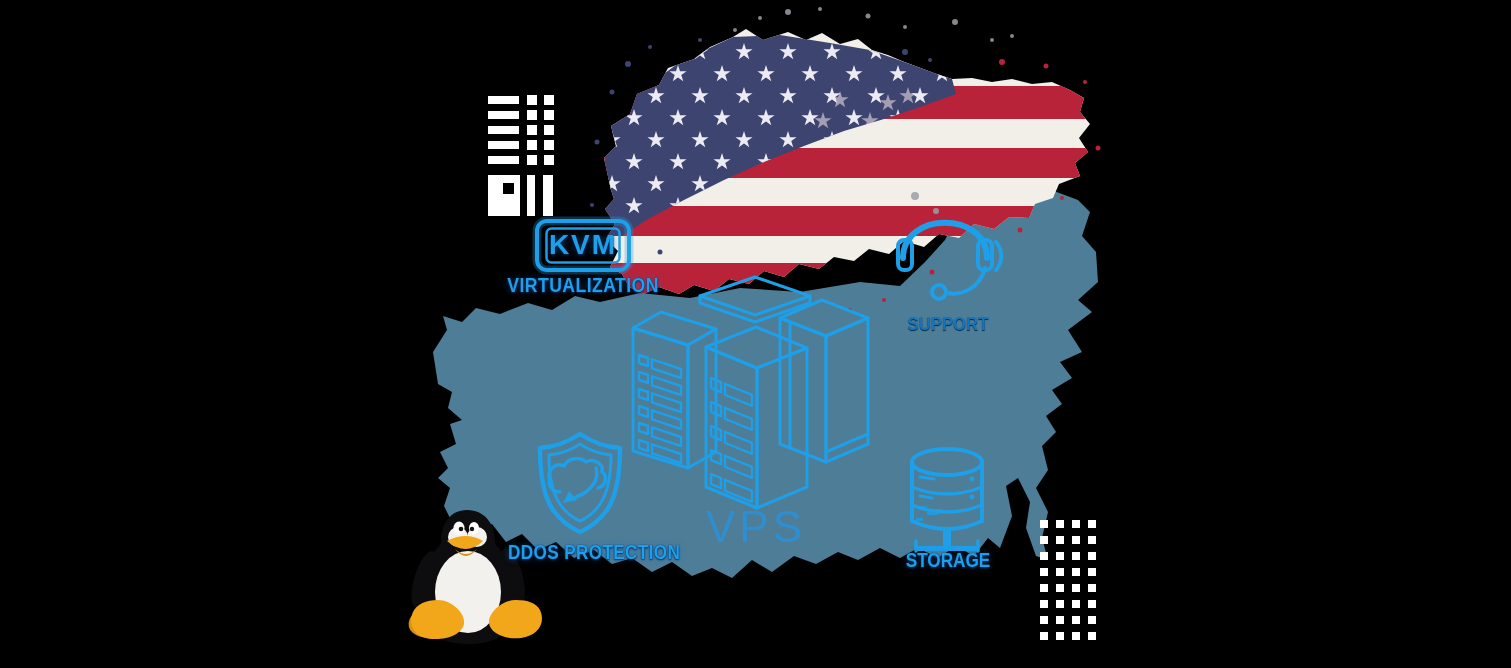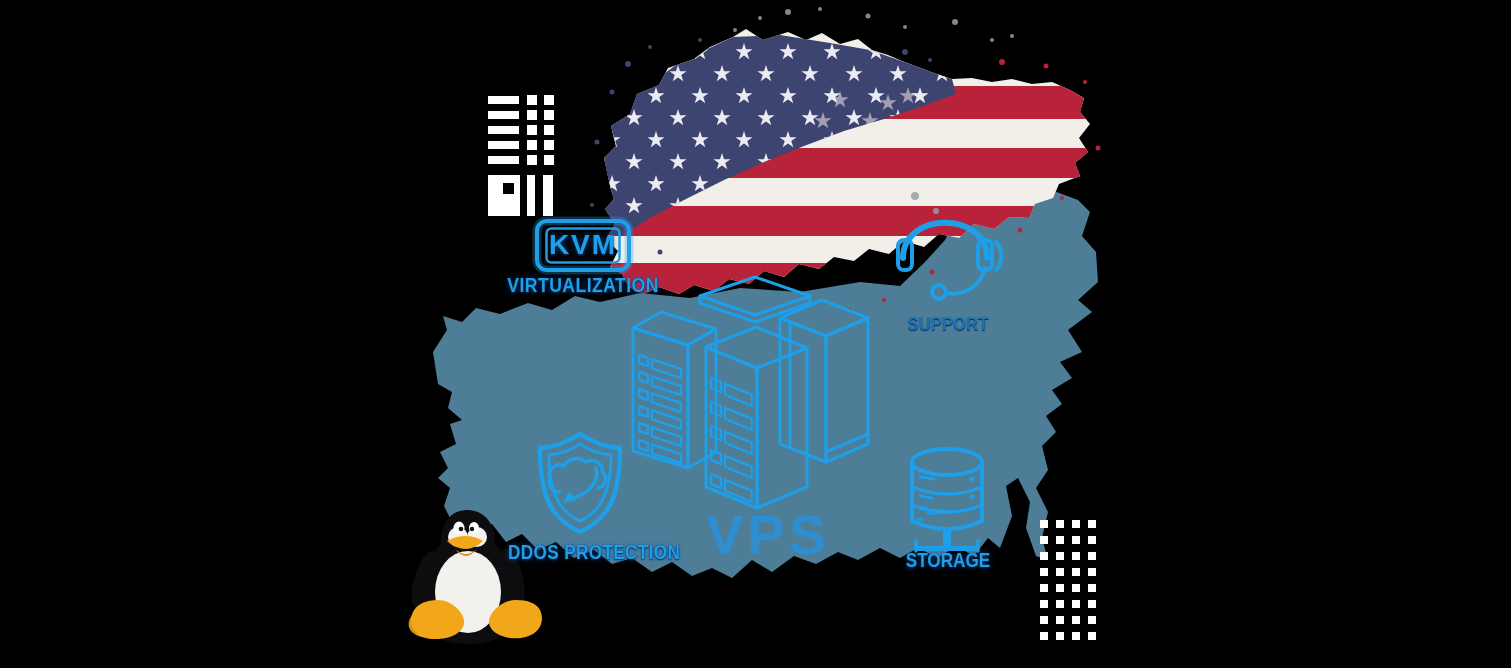--- a/index.html
+++ b/index.html
@@ -7,21 +7,21 @@
          font-family:"Liberation Sans",sans-serif;border-radius:23px;}
   .stage svg{position:absolute;left:0;top:0;}
   .label{position:absolute;text-align:center;font-weight:700;white-space:nowrap;}
   .neon{color:var(--accent,#1e9fe8);
         text-shadow:0 0 1px #06244d,0 1px 2px #082a5e,0 0 7px rgba(20,120,220,.55);}
   .cond{transform:scaleX(.88);transform-origin:50% 50%;}
   .lbl-kvm{left:537px;top:229px;width:92px;font-size:28px;letter-spacing:2px;}
   .lbl-virtualization{left:497px;top:274px;width:172px;font-size:20px;letter-spacing:.5px;}
   .lbl-support{left:898px;top:313px;width:100px;font-size:19px;color:var(--support-text,#1a74b4);
                text-shadow:0 1px 1px #05294e;}
-  .lbl-vps{left:706px;top:502px;width:100px;font-size:56px;font-weight:700;letter-spacing:4px;
+  .lbl-vps{left:706px;top:502px;width:100px;font-size:44px;font-weight:400;letter-spacing:4px;
            color:var(--vps-text,#2f8ed0);}
   .lbl-ddos{left:498px;top:541px;width:168px;font-size:19.5px;letter-spacing:.4px;}
   .lbl-storage{left:898px;top:549px;width:100px;font-size:19.5px;}
   .ln{fill:none;stroke:var(--accent,#1e9fe8);stroke-linecap:round;stroke-linejoin:round;}
 </style>
 </head>
 <body>
 
 <div class="stage">
 

